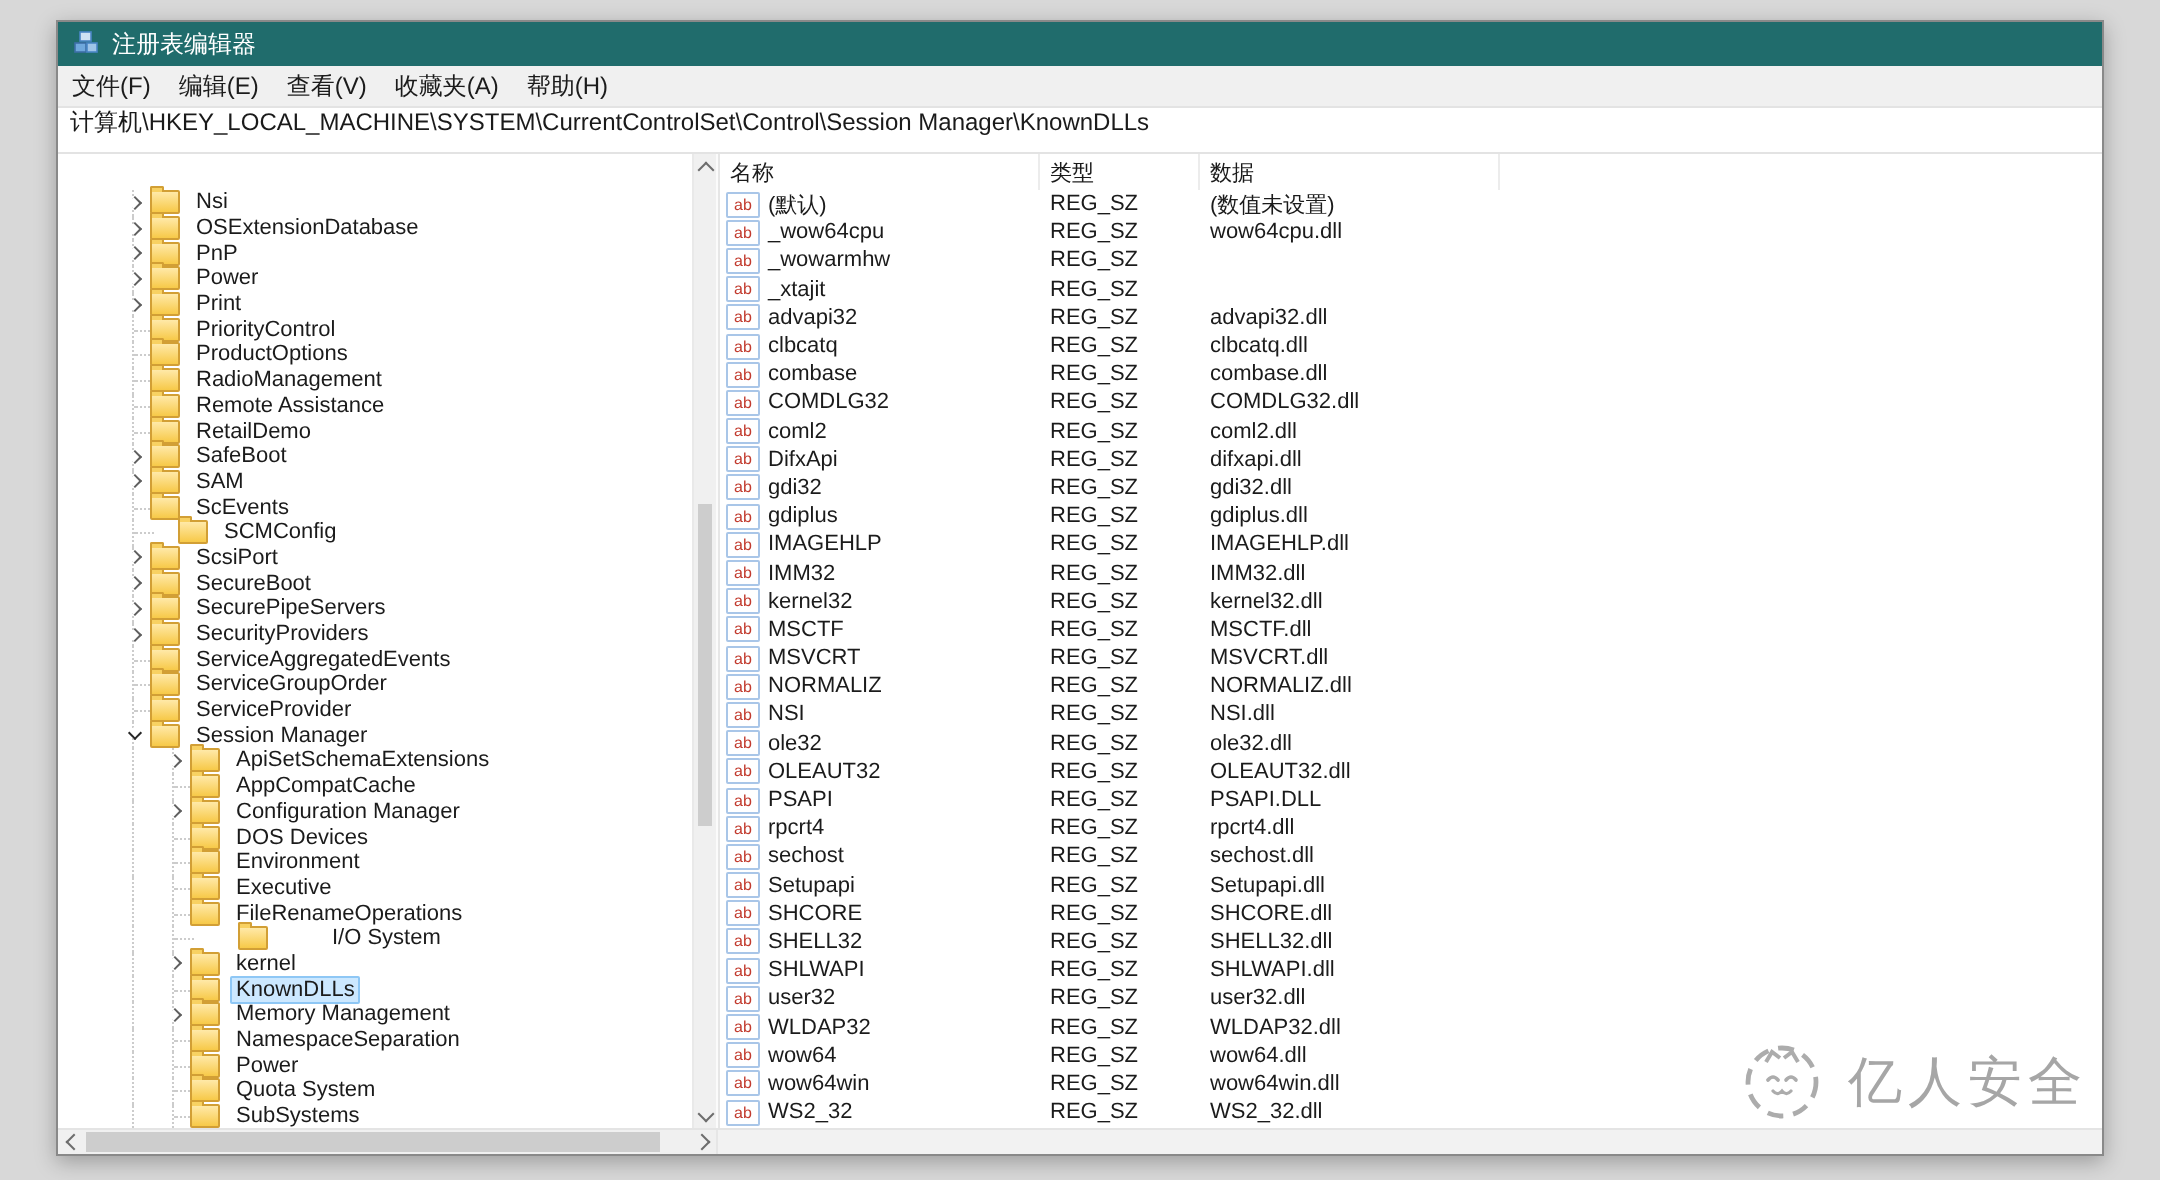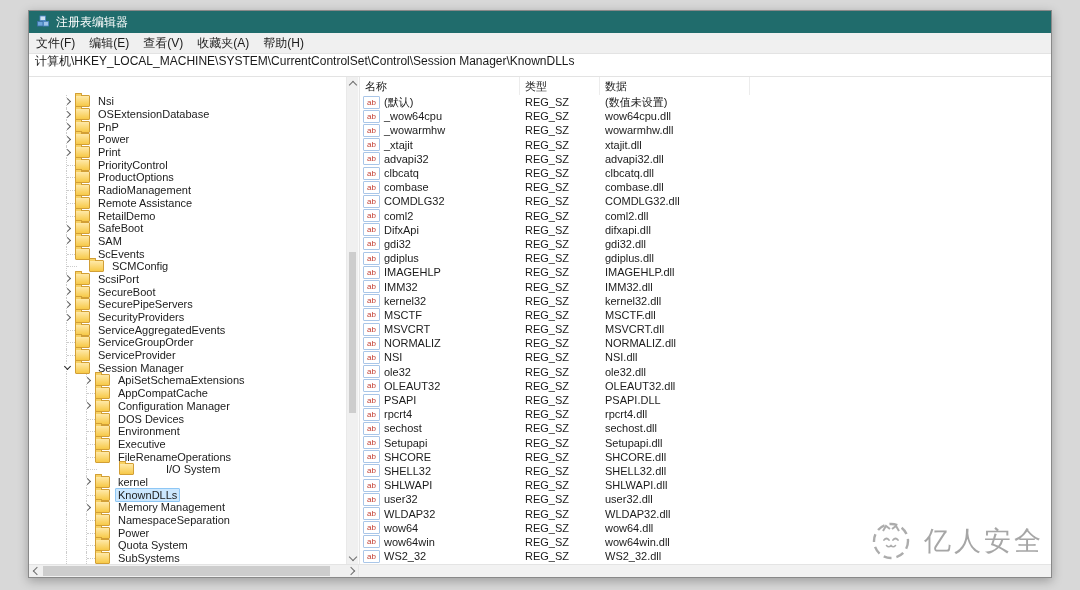--- a/index.html
+++ b/index.html
@@ -394,29 +394,27 @@
             </div>
             <div class="cell-type">REG_SZ</div>
             <div class="cell-data">wow64cpu.dll</div>
           </div>
           <div class="list-row">
             <div class="cell-name">
               <span class="ab-icon" style="color: rgb(194, 59, 46);">ab</span>
               <span>_wowarmhw</span>
             </div>
             <div class="cell-type">REG_SZ</div>
-            <div class="cell-data">wowarmhw.dll</div>
           </div>
           <div class="list-row">
             <div class="cell-name">
               <span class="ab-icon" style="color: rgb(194, 59, 46);">ab</span>
               <span>_xtajit</span>
             </div>
             <div class="cell-type">REG_SZ</div>
-            <div class="cell-data">xtajit.dll</div>
           </div>
           <div class="list-row">
             <div class="cell-name">
               <span class="ab-icon" style="color: rgb(194, 59, 46);">ab</span>
               <span>advapi32</span>
             </div>
             <div class="cell-type">REG_SZ</div>
             <div class="cell-data">advapi32.dll</div>
           </div>
           <div class="list-row">

